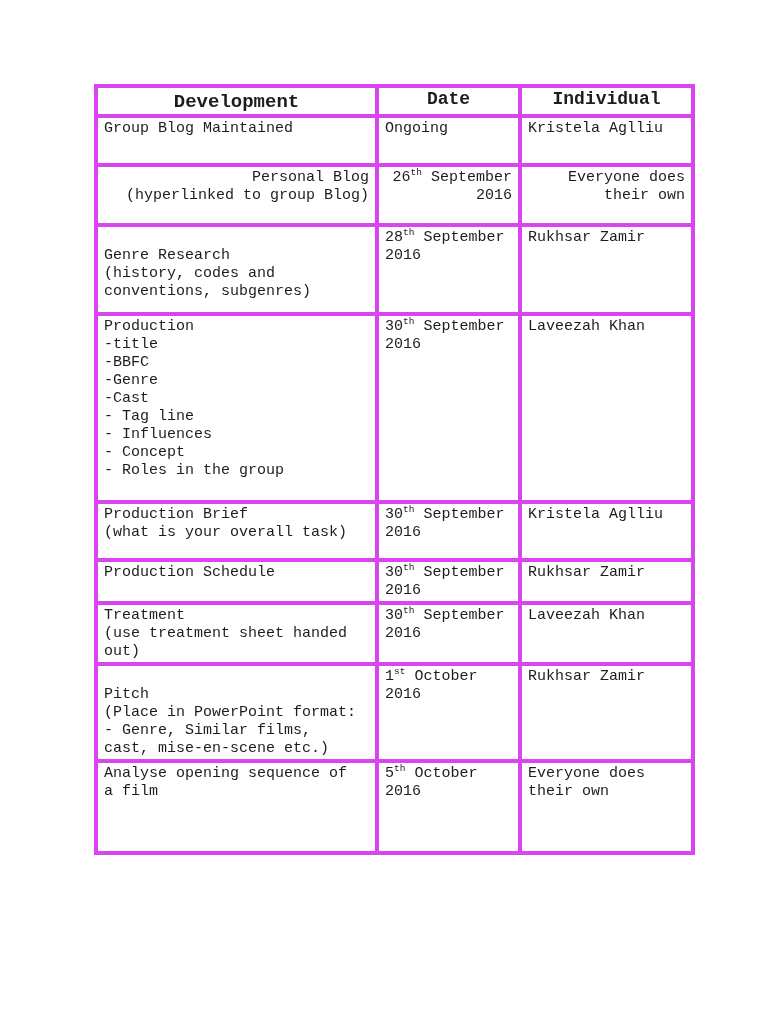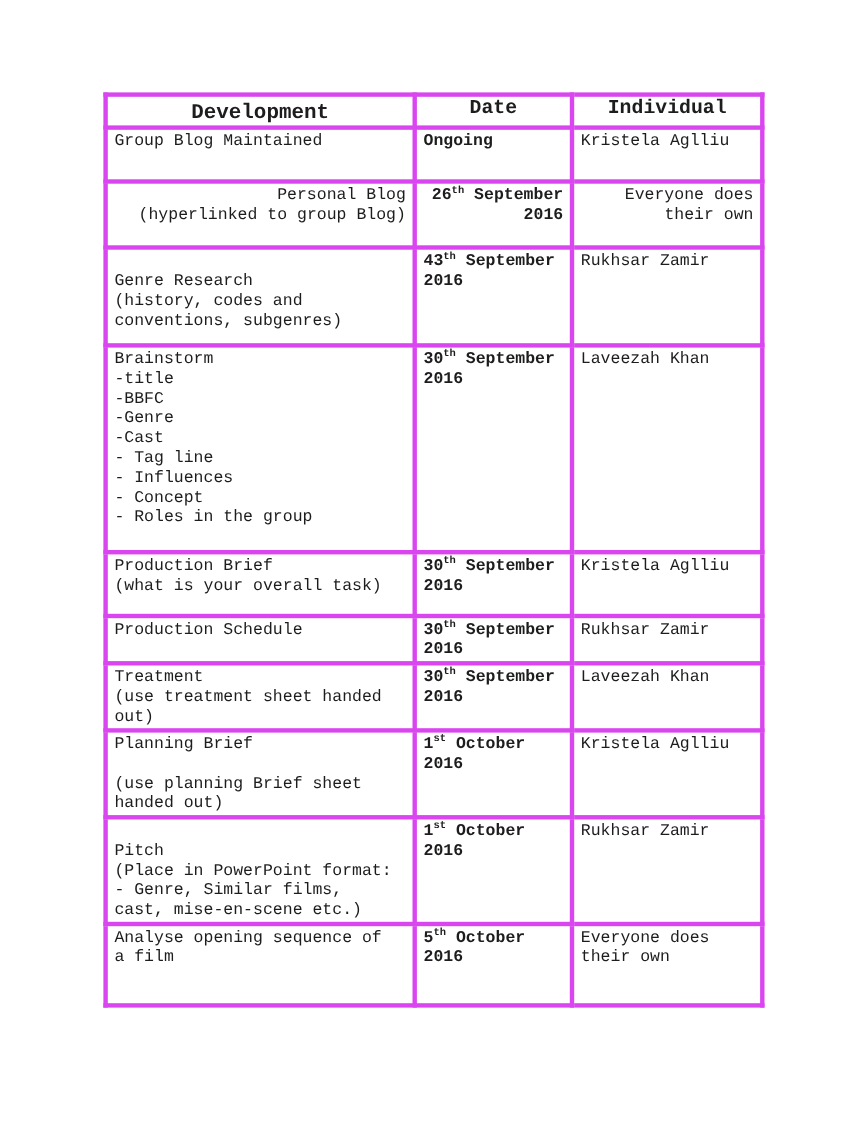--- a/index.html
+++ b/index.html
@@ -35,21 +35,21 @@
   th { font-weight: bold; text-align: center; padding: 0; }
   th.dev-h   { font-size: 19px; line-height: 24px; padding-top: 2px; }
   th.small-h { font-size: 18px; line-height: 15px; padding-top: 4px; }
   td {
     font-size: 15px;
     line-height: 18px;
     padding: 2px 6px 1px 6px;
     white-space: pre-line;
     font-weight: normal;
   }
-  td.date-cell { font-weight: bold; }
+  td.date-cell { font-weight: normal; }
   td.date-cell sup {
     font-size: 9.5px;
     line-height: 0;
     vertical-align: super;
   }
   tbody tr:nth-child(1)  { height: 49px; margin-left: 31px; }
   tbody tr:nth-child(2)  { height: 60px; text-align: right; }
   tbody tr:nth-child(3)  { height: 89px; }
   tbody tr:nth-child(4)  { height: 188px; }
   tbody tr:nth-child(5)  { height: 58px; }
@@ -88,25 +88,25 @@
 (hyperlinked to group Blog)</td>
           <td class="date-cell"><span>26</span><sup>th</sup> <span>September</span><br><span>2016</span></td>
           <td class="ind-cell">Everyone does
 their own</td>
         </tr>
         <tr>
           <td class="dev-cell">
 Genre Research
 (history, codes and
 conventions, subgenres)</td>
-          <td class="date-cell"><span>43</span><sup>th</sup> <span>September</span><br><span>2016</span></td>
+          <td class="date-cell"><span>28</span><sup>th</sup> <span>September</span><br><span>2016</span></td>
           <td class="ind-cell">Rukhsar Zamir</td>
         </tr>
         <tr>
-          <td class="dev-cell">Brainstorm
+          <td class="dev-cell">Production
 -title
 -BBFC
 -Genre
 -Cast
 - Tag line
 - Influences
 - Concept
 - Roles in the group</td>
           <td class="date-cell"><span>30</span><sup>th</sup> <span>September</span><br><span>2016</span></td>
           <td class="ind-cell">Laveezah Khan</td>
@@ -123,28 +123,20 @@
           <td class="ind-cell">Rukhsar Zamir</td>
         </tr>
         <tr>
           <td class="dev-cell">Treatment
 (use treatment sheet handed
 out)</td>
           <td class="date-cell"><span>30</span><sup>th</sup> <span>September</span><br><span>2016</span></td>
           <td class="ind-cell">Laveezah Khan</td>
         </tr>
         <tr>
-          <td class="dev-cell">Planning Brief
-
-(use planning Brief sheet
-handed out)</td>
-          <td class="date-cell"><span>1</span><sup>st</sup> <span>October</span><br><span>2016</span></td>
-          <td class="ind-cell">Kristela Aglliu</td>
-        </tr>
-        <tr>
           <td class="dev-cell">
 Pitch
 (Place in PowerPoint format:
 - Genre, Similar films,
 cast, mise-en-scene etc.)</td>
           <td class="date-cell"><span>1</span><sup>st</sup> <span>October</span><br><span>2016</span></td>
           <td class="ind-cell">Rukhsar Zamir</td>
         </tr>
         <tr>
           <td class="dev-cell">Analyse opening sequence of

